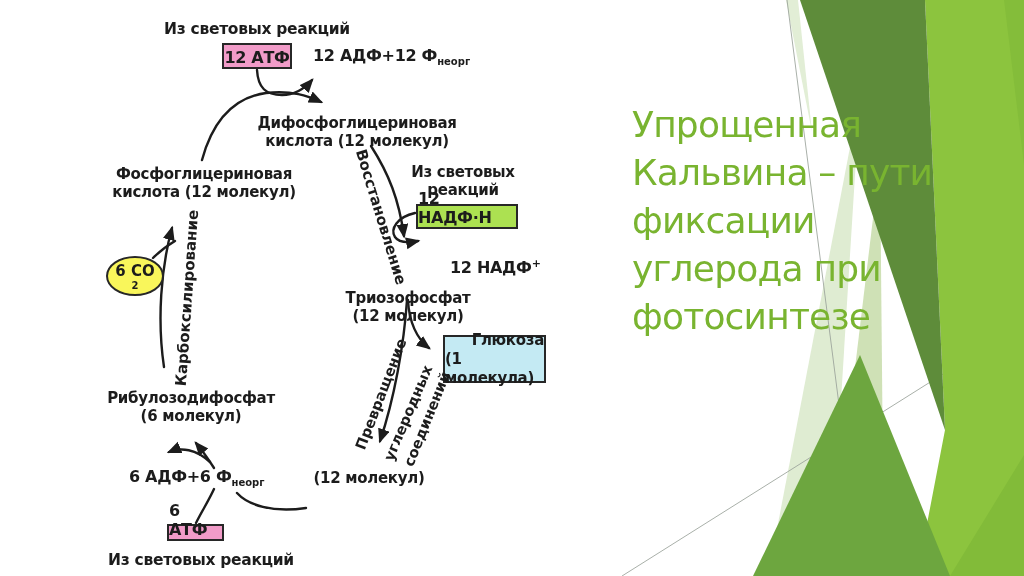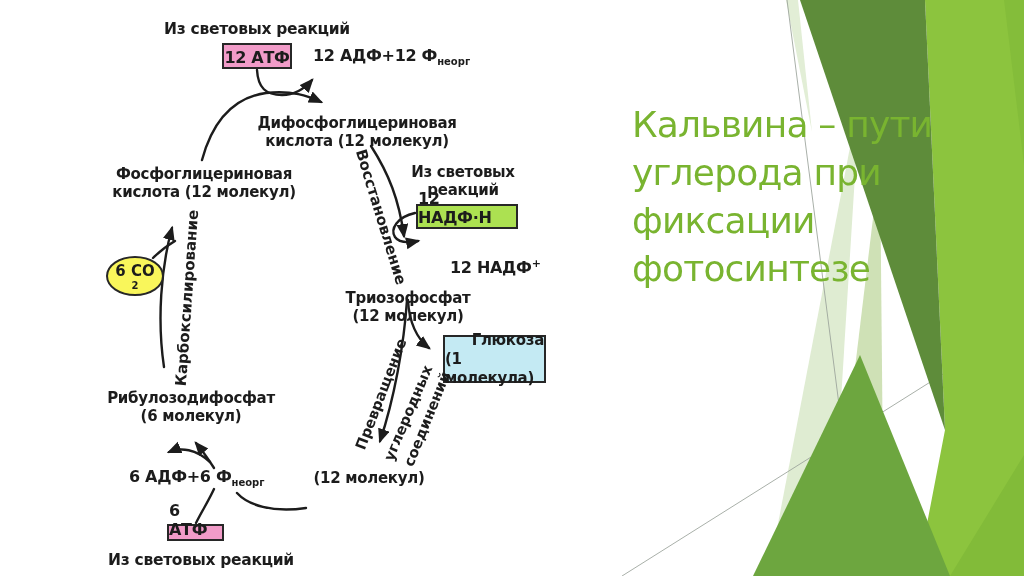--- a/index.html
+++ b/index.html
@@ -128,19 +128,20 @@
     <div>(12 молекул)</div>
   </div>
 
   <div class="box" style="left:167px;top:524px;width:57px;height:17px;background:#f19bc8">
     <span>6 АТФ</span>
   </div>
 
   <div class="lbl ctrx" style="left:201px;top:551px;font-size:15.5px">Из световых реакций</div>
 
   <div class="title">
+    <div>Упрощенная</div>
     <div>Кальвина – пути</div>
+    <div>фиксации</div>
     <div>углерода при</div>
-    <div>фиксации</div>
     <div>фотосинтезе</div>
   </div>
 
 </div>
 
 </body></html>

